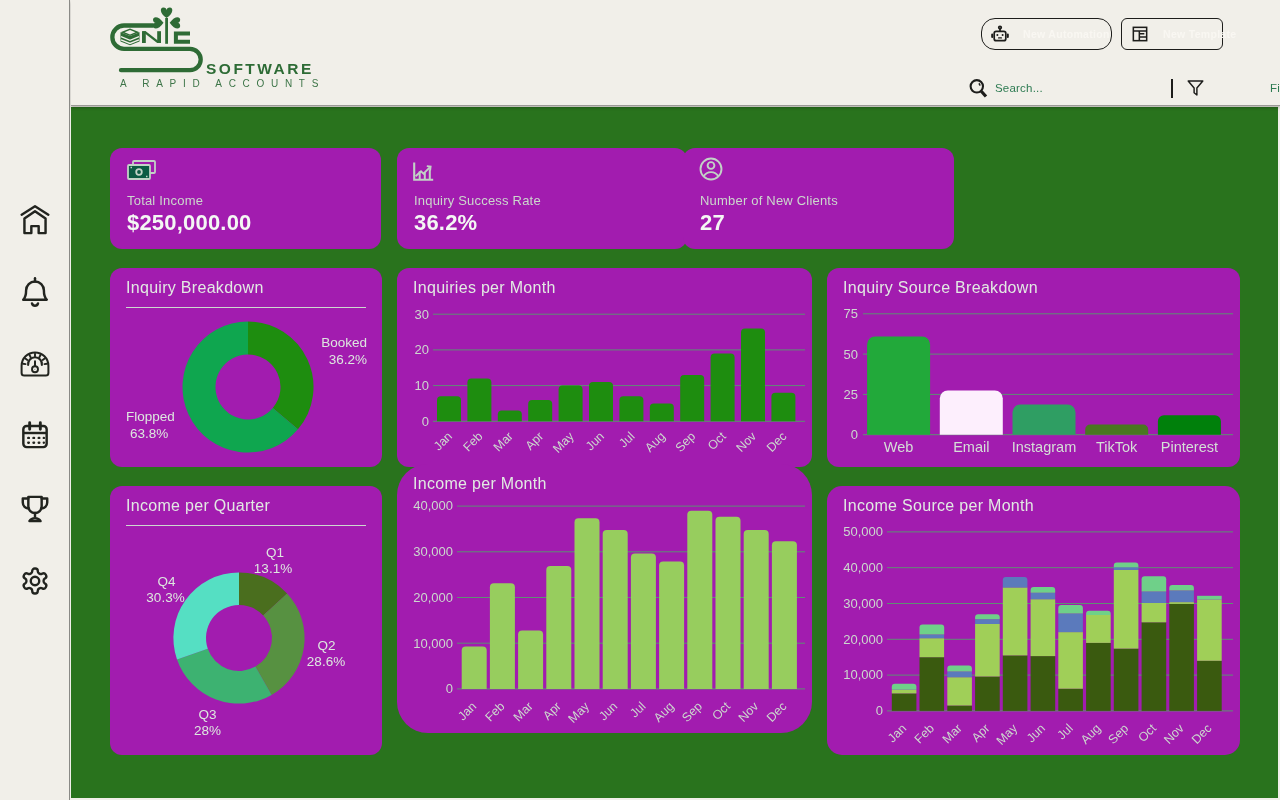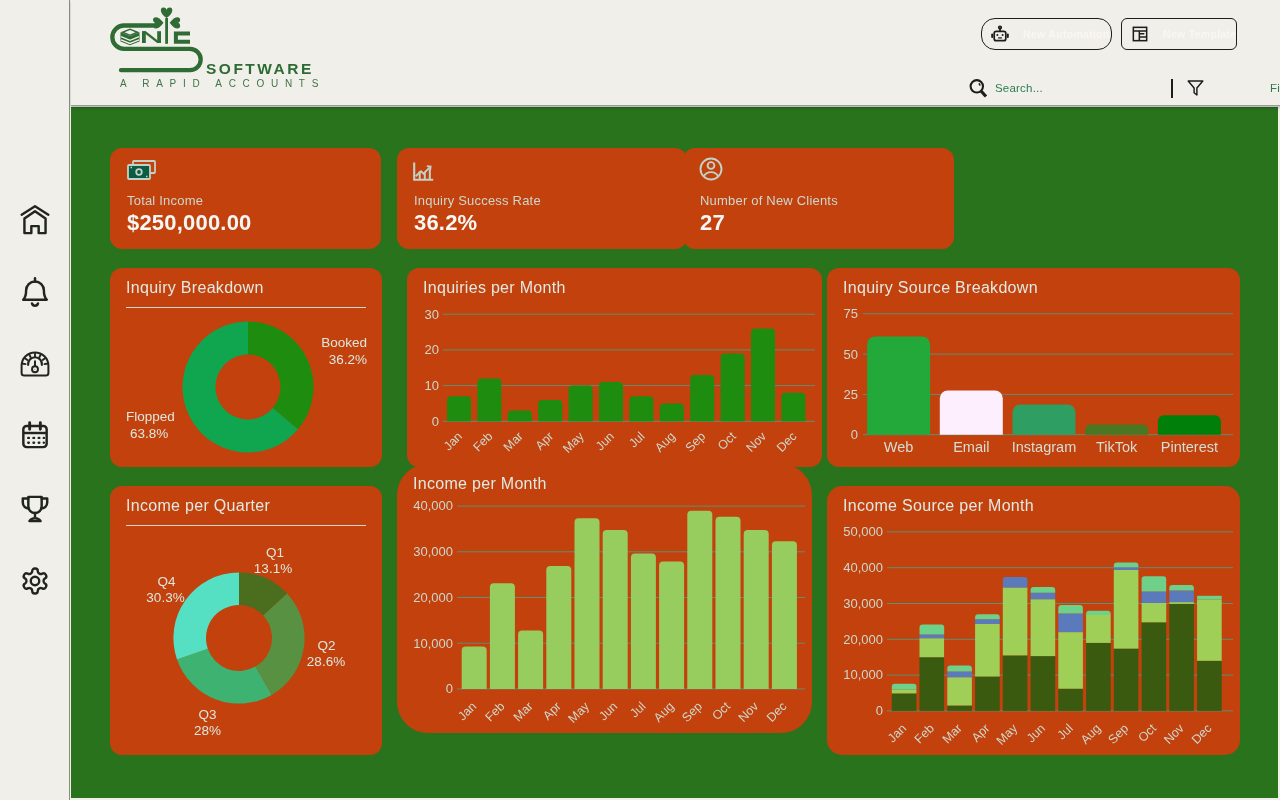--- a/index.html
+++ b/index.html
@@ -7,21 +7,21 @@
     font-family:"Liberation Sans", sans-serif; }
   .abs { position:absolute; }
   #sidebar { position:absolute; left:0; top:0; width:70px; height:800px;
     background:#f1efe9; border-right:1px solid #8a8a86; z-index:5; }
   .sideicon { position:absolute; left:20px; }
   #header { position:absolute; left:71px; top:0; width:1209px; height:106px;
     background:#f1efe9; border-bottom:1px solid #9a9a96;
     box-shadow:0 2px 3px rgba(0,0,0,0.25); z-index:4; }
   #main { position:absolute; left:71px; top:107px; width:1207px; height:691px;
     background:#29731d; z-index:1; }
-  .card { position:absolute; background:#c2410c; border-radius:12px; }
+  .card { position:absolute; background:#a21caf; border-radius:12px; }
   .statlabel { position:absolute; left:17px; top:45px; font-size:13px; color:#ccd7cd; letter-spacing:0.2px;}
   .statvalue { position:absolute; left:17px; top:62px; font-size:22px; font-weight:bold; color:#f4f7f4; letter-spacing:0.2px;}
   .ctitle { position:absolute; left:16px; top:11px; font-size:16px; color:#e2eae3; letter-spacing:0.3px; }
   .cline { position:absolute; left:16px; top:39px; width:240px; height:1px; background:#cdd8cf; }
   .btn { position:absolute; top:18px; height:32px; border:1.6px solid #1d1d1b;
     border-radius:14px; background:#f1efe9; }
   .btntext { position:absolute; top:9px; font-size:10.5px; color:#f9f7f2; font-weight:bold; letter-spacing:0.3px; white-space:nowrap; }
   .greentxt { color:#2e7b52; font-size:11.5px; letter-spacing:0.2px; }
   .abs.greentxt { }
 </style>
@@ -61,21 +61,21 @@
       <rect x="3.2" y="6.3" width="11.6" height="9.4" rx="2"></rect>
       <circle cx="9" cy="2.6" r="1.3"></circle>
       <path d="M9 3.9 V6.3"></path>
       <path d="M1.2 9.5 v2.5 M16.8 9.5 v2.5" stroke-width="2" stroke-linecap="round"></path>
       <circle cx="6.4" cy="9.9" r="1" fill="#1d1d1b" stroke="none"></circle>
       <circle cx="11.6" cy="9.9" r="1" fill="#1d1d1b" stroke="none"></circle>
       <path d="M7.6 12.9 h2.8" stroke-width="1.3" stroke-linecap="round"></path>
     </svg>
     <div class="btntext" style="left:41px;">New Automation</div>
   </div>
-  <div class="btn" style="left:1050px; width:116px;border-radius:6px;">
+  <div class="btn" style="left:1050px; width:102px;border-radius:6px;">
     <svg class="abs" style="left:10px; top:7px;" width="16" height="16" viewBox="0 0 24 24" fill="none" stroke="#1d1d1b" stroke-width="2.3">
       <rect x="2" y="2" width="20" height="20"></rect>
       <path d="M2 7.6 h20 M11 7.6 V22 M11 11.6 h7.5 M11 16.4 h11"></path>
     </svg>
     <div class="btntext" style="left:41px;">New Template</div>
   </div>
 
   <svg class="abs" style="left:898px; top:79px;" width="19" height="19" viewBox="0 0 19 19" fill="none" stroke="#1d1d1b">
     <circle cx="7.8" cy="7.3" r="6.2" stroke-width="2.1"></circle>
     <path d="M12.3 12.3 L17 17.5" stroke-width="3.2"></path>
@@ -166,21 +166,21 @@
       <path d="M138 53.5 A65.5 65.5 0 0 1 187.95 161.37 L162.78 140.02 A32.5 32.5 0 0 0 138 86.5 Z" fill="#1e8d0f"></path>
       <path d="M187.95 161.37 A65.5 65.5 0 1 1 138 53.5 L138 86.5 A32.5 32.5 0 1 0 162.78 140.02 Z" fill="#0fa64f"></path>
       <g fill="#dde7df" font-size="13.5" font-family="Liberation Sans">
         <text x="257" y="79" text-anchor="end">Booked</text>
         <text x="257" y="96" text-anchor="end">36.2%</text>
         <text x="16" y="153">Flopped</text>
         <text x="20" y="170">63.8%</text>
       </g>
     </svg>
   </div>
-  <div class="card" style="left:336px; top:161px; width:415px; height:199px;" id="cB">
+  <div class="card" style="left:326px; top:161px; width:415px; height:199px;" id="cB">
     <div class="ctitle">Inquiries per Month</div>
     <svg class="abs" style="left:0; top:0;" width="415" height="199" viewBox="0 0 415 199">
       <g stroke="#5f8f74" stroke-width="1">
         <line x1="36" y1="46.2" x2="408" y2="46.2"></line>
         <line x1="36" y1="81.9" x2="408" y2="81.9"></line>
         <line x1="36" y1="117.6" x2="408" y2="117.6"></line>
         <line x1="36" y1="153.3" x2="408" y2="153.3"></line>
       </g>
       <g fill="#ccd8ce" font-size="13" font-family="Liberation Sans">
         <text x="32" y="50.5" text-anchor="end">30</text>

